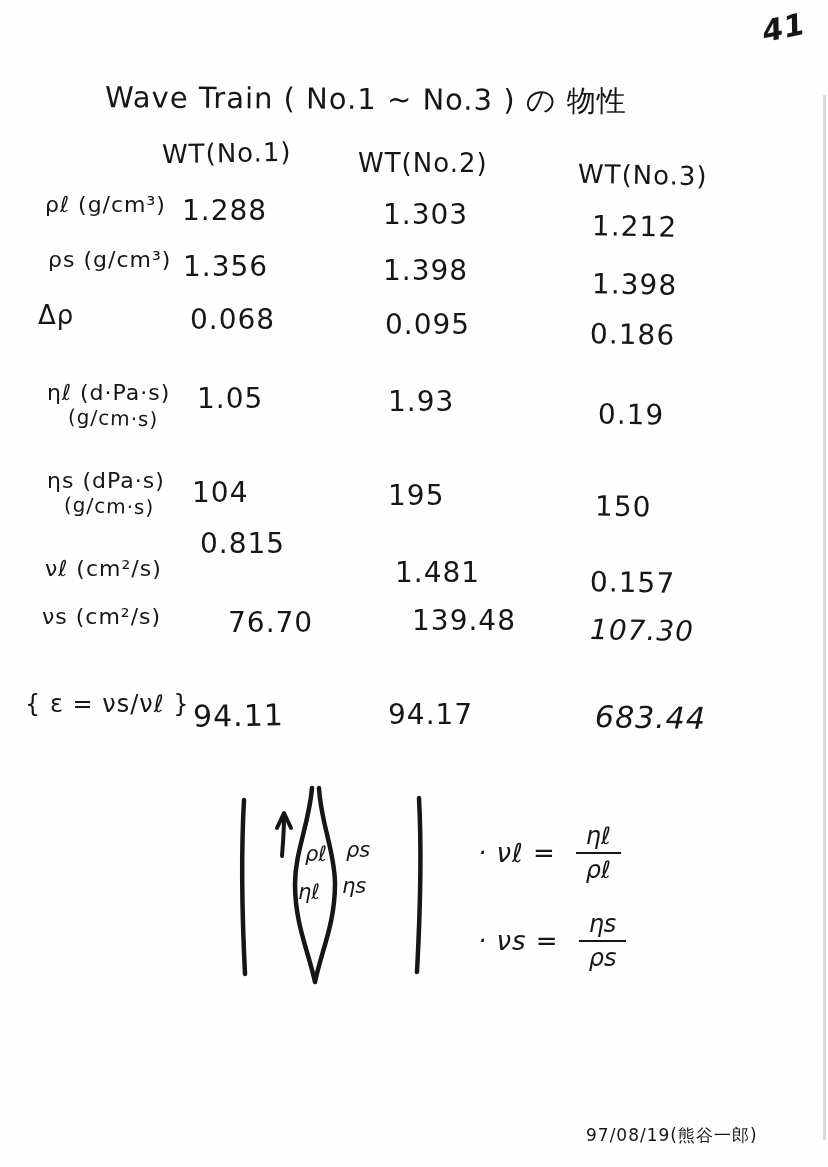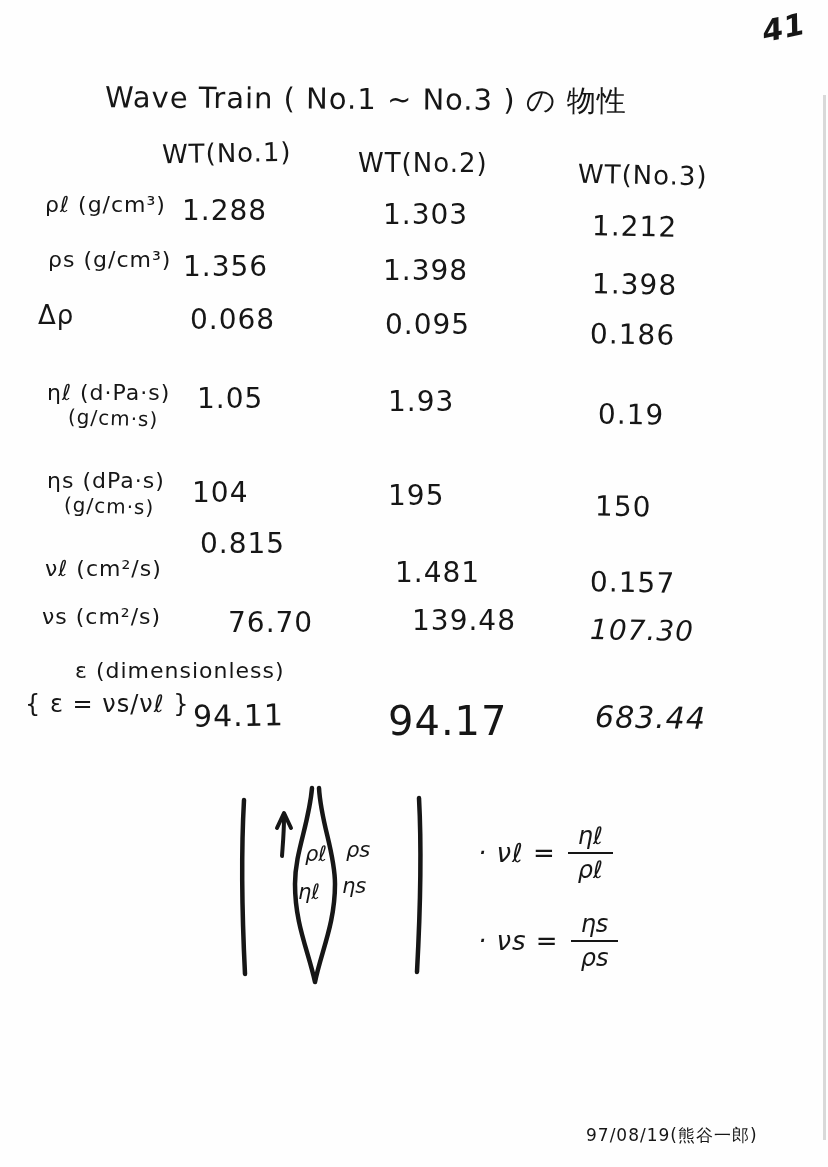--- a/index.html
+++ b/index.html
@@ -16,21 +16,21 @@
   .title{font-size:29px;transform:rotate(0.4deg);}
   .col-header{font-size:26px;}
   .row-label{font-size:22px;}
   .row-label2{font-size:20px;}
   .cell{font-size:28px;}
   .date-sig{font-size:17px;}
   .diagram{position:absolute;left:228px;top:782px;width:255px;height:210px;}
   .diagram svg{position:absolute;left:0;top:0;}
   .diag-label{position:absolute;font-size:21px;font-style:italic;}
   .formulas{position:absolute;left:478px;top:822px;width:230px;}
-  .formula{display:flex;align-items:center;gap:12px;margin-bottom:26px;}
+  .formula{display:flex;align-items:center;gap:20px;margin-bottom:26px;}
   .formula .lhs{font-size:26px;font-style:italic;letter-spacing:1px;}
   .frac{display:inline-flex;flex-direction:column;align-items:center;font-size:24px;font-style:italic;}
   .frac .num{border-bottom:2.5px solid #161616;padding:0 10px 2px 10px;}
   .frac .den{padding-top:2px;}
   .scan-edge{position:absolute;right:2px;top:95px;width:3px;height:1045px;background:#d9d9d9;}
   .rot-n1{transform:rotate(-1deg);}
   .rot-p1{transform:rotate(1deg);}
   .rot-p2{transform:rotate(2deg);}
 </style>
 </head>
@@ -76,24 +76,23 @@
   <div class="hw row-label" style="left:45px;top:556px;">νℓ (cm²/s)</div>
   <div class="hw cell" style="left:200px;top:527px;">0.815</div>
   <div class="hw cell" style="left:383px;top:556px;margin-left:12px;">1.481</div>
   <div class="hw cell rot-p1" style="left:590px;top:566px;">0.157</div>
 
   <div class="hw row-label" style="left:42px;top:604px;">νs (cm²/s)</div>
   <div class="hw cell" style="left:196px;top:606px;margin-left:32px;">76.70</div>
   <div class="hw cell" style="left:400px;top:604px;margin-left:12px;">139.48</div>
   <div class="hw cell rot-p1" style="left:590px;top:614px;font-style:italic;">107.30</div>
 
-  <div class="hw row-label" style="left:75px;top:658px;">ε (dimensionless)</div>
   <div class="hw row-label" style="left:25px;top:690px;font-size:24px;">{ ε = νs/νℓ }</div>
   <div class="hw cell rot-n1" style="left:193px;top:698px;font-size:30px;">94.11</div>
-  <div class="hw cell" style="left:388px;top:698px;font-size:40px;">94.17</div>
+  <div class="hw cell" style="left:388px;top:698px;font-size:28px;">94.17</div>
   <div class="hw cell rot-p1" style="left:595px;top:700px;font-size:30px;font-style:italic;">683.44</div>
 
   <div class="diagram">
     <svg width="255" height="210" viewBox="0 0 255 210">
 
       <path d="M16,18 C13,72 14,132 17,192" fill="none" stroke="#161616" stroke-width="4.5" stroke-linecap="round"></path>
 
       <path d="M191,16 C194,72 192,134 189,190" fill="none" stroke="#161616" stroke-width="4.5" stroke-linecap="round"></path>
 
       <path d="M54,74 C55,60 56,50 56,36" fill="none" stroke="#161616" stroke-width="4" stroke-linecap="round"></path>

